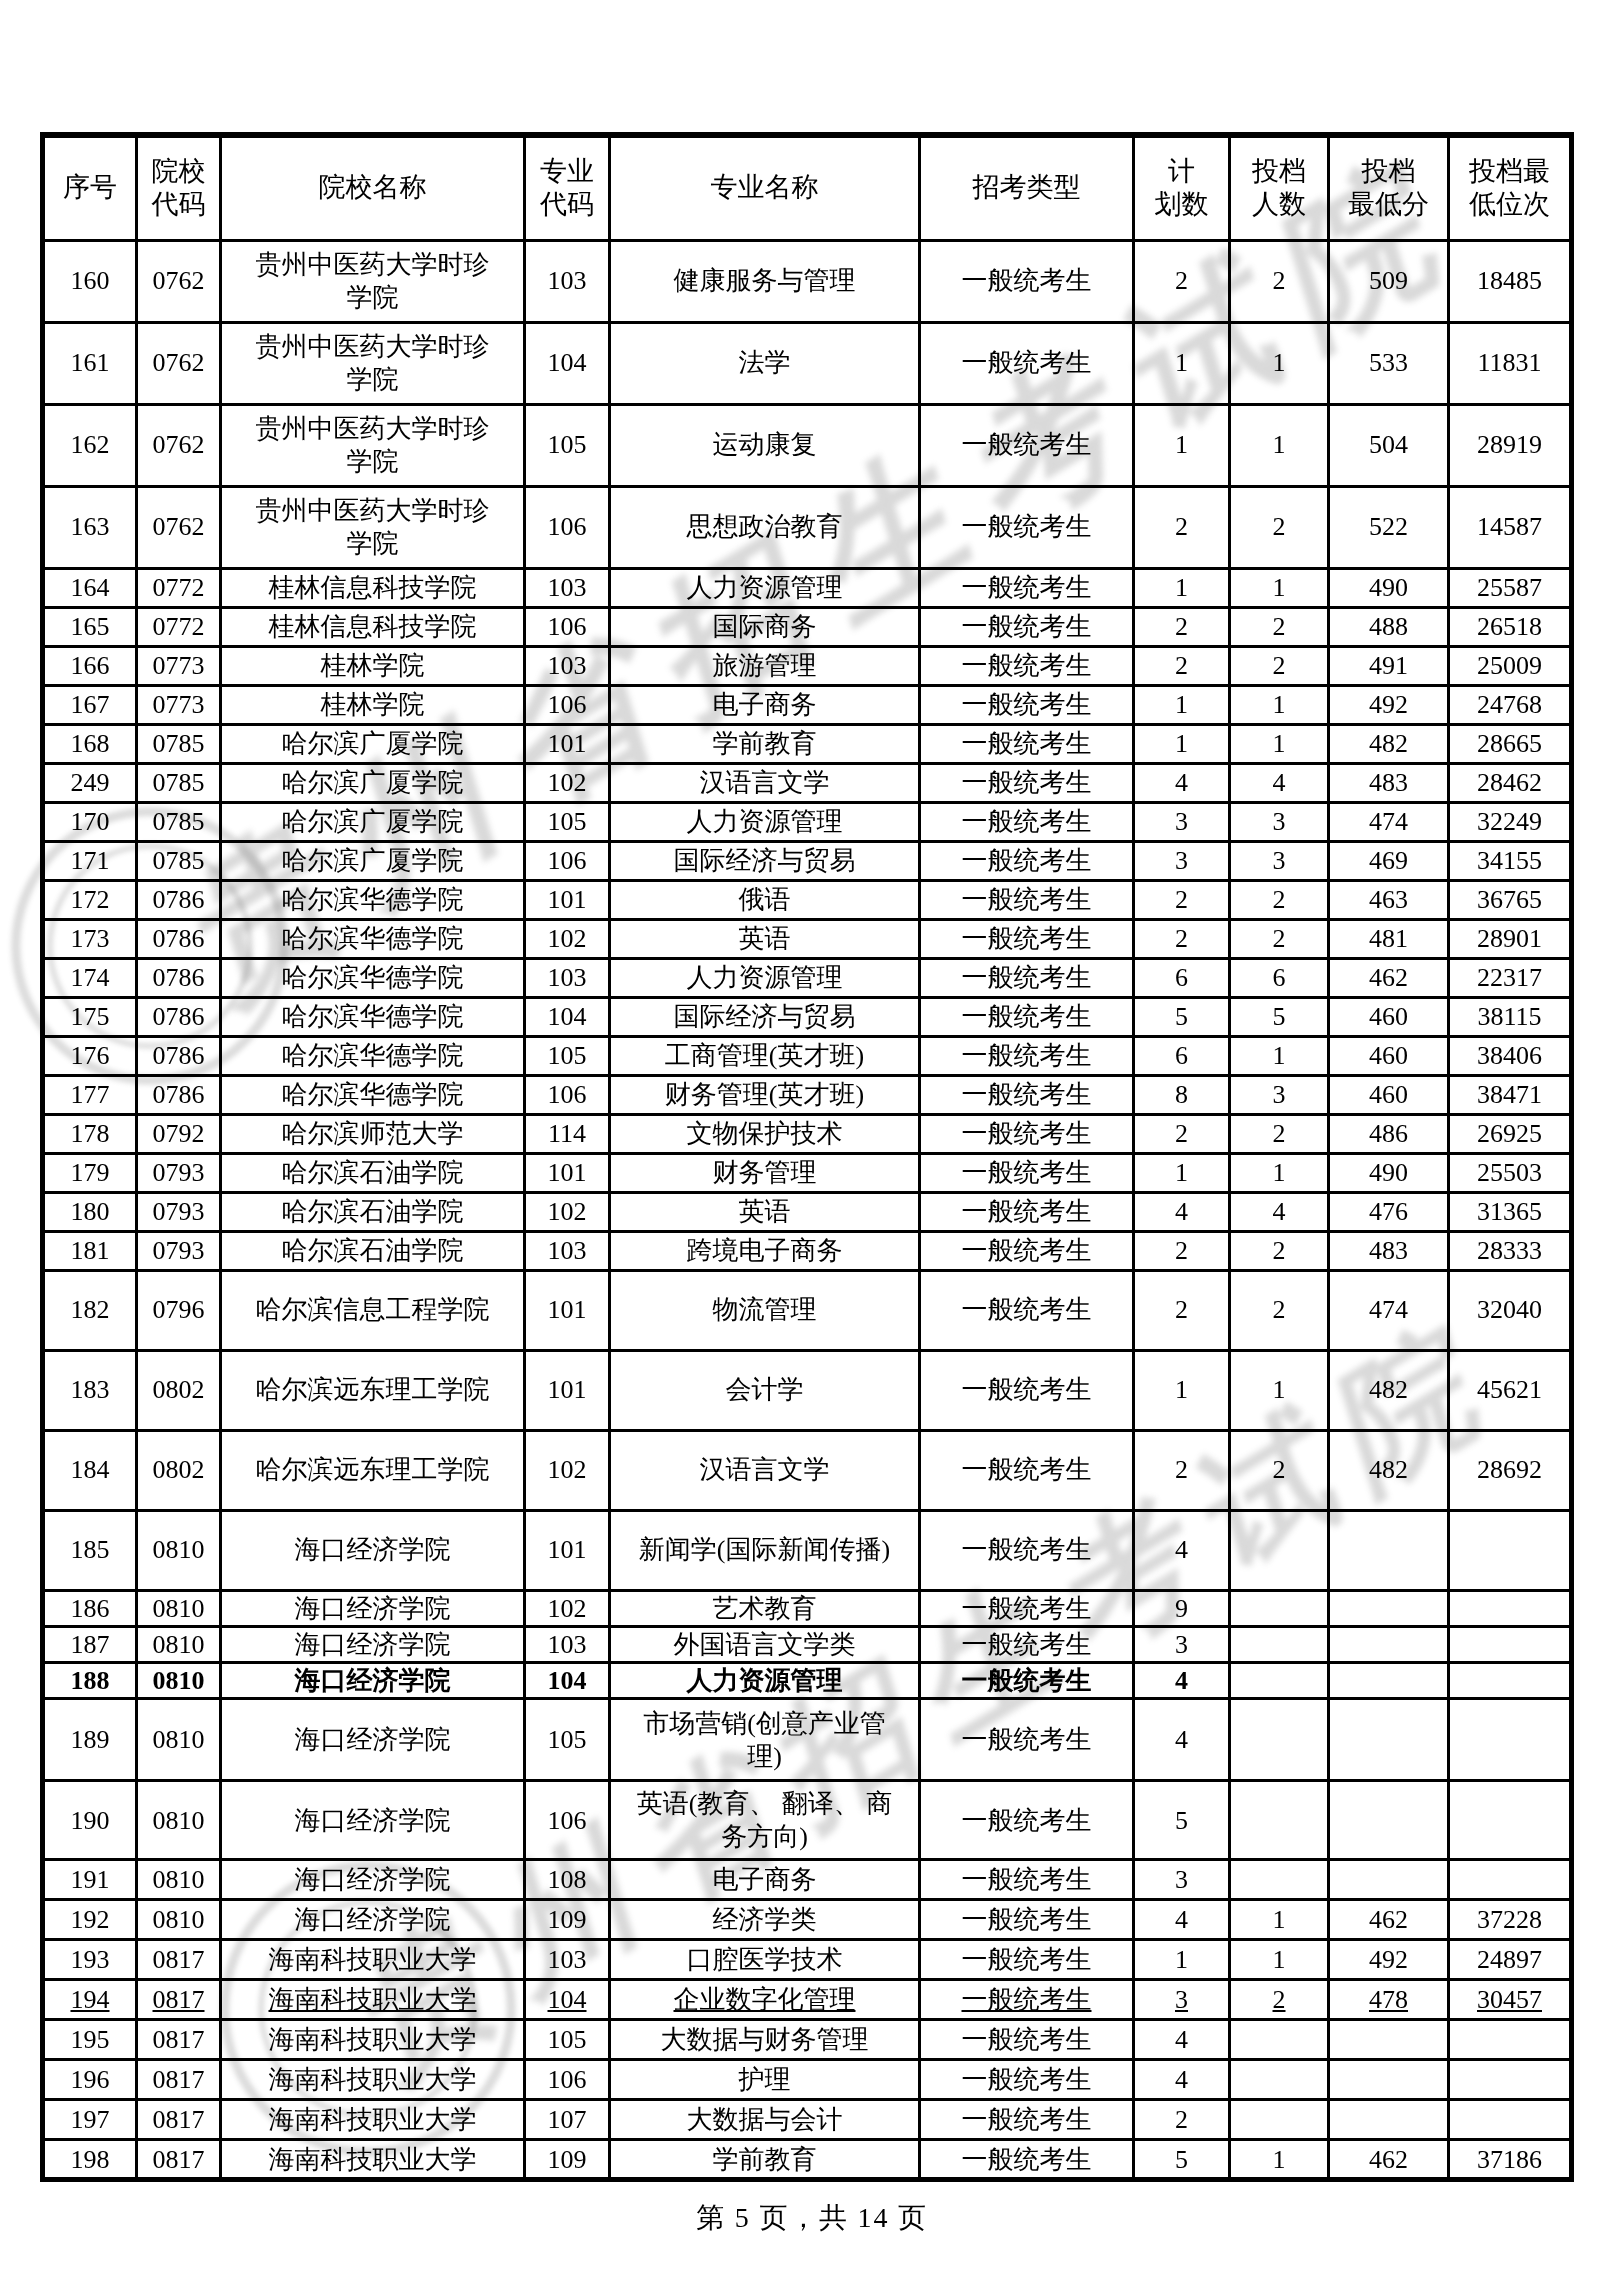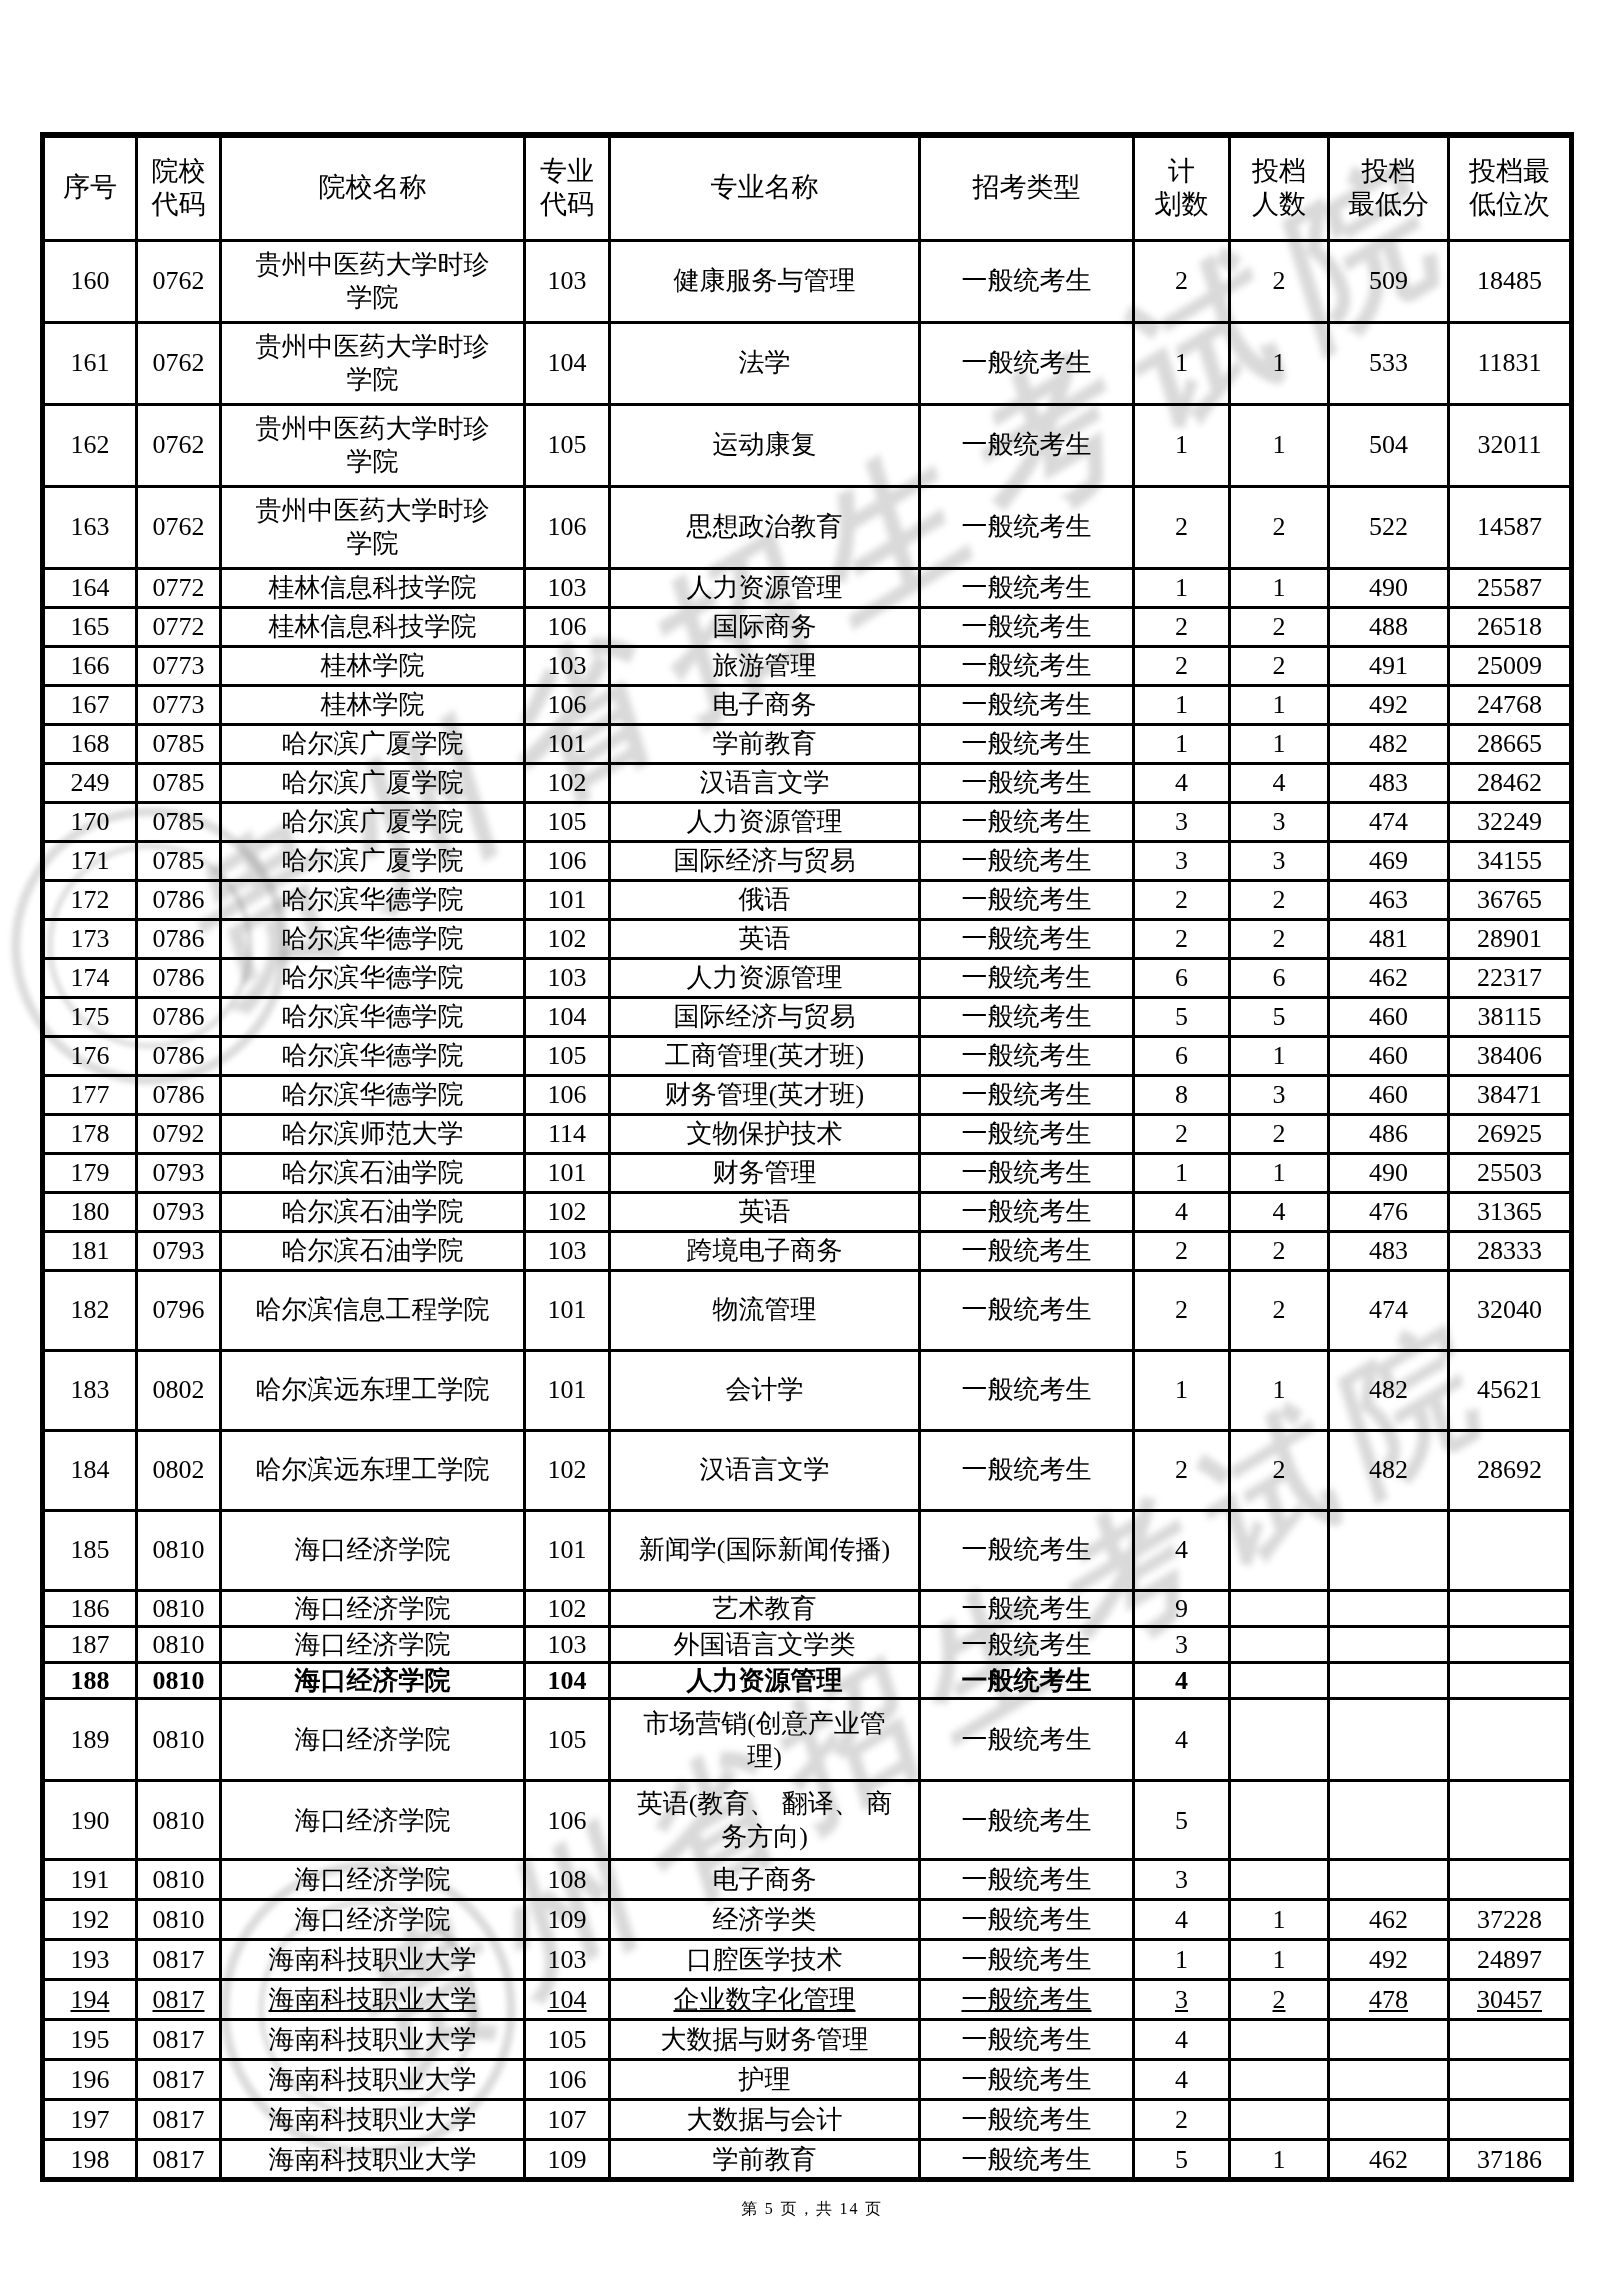--- a/index.html
+++ b/index.html
@@ -60,21 +60,21 @@
   }
   .adm td.col2{padding:0 25px;}
   .adm td.col4{padding:0 20.5px;}
   
   .footer{
     position:absolute;
     left:0;right:0;
     top:2199px;
     z-index:1;
     text-align:center;
-    font-size:16px;
+    font-size:28px;
     letter-spacing:1.8px;
   }
 </style>
 </head>
 <body>
 
 <div class="page">
 
   <div class="watermark-layer">
     <div class="wm-text wm-a">贵州省招生考试院</div>
@@ -150,21 +150,21 @@
         <tr style="height: 82px;">
           <td class="col0">162</td>
           <td class="col1">0762</td>
           <td class="col2">贵州中医药大学时珍学院</td>
           <td class="col3">105</td>
           <td class="col4">运动康复</td>
           <td class="col5">一般统考生</td>
           <td class="col6">1</td>
           <td class="col7">1</td>
           <td class="col8">504</td>
-          <td class="col9">32011</td>
+          <td class="col9">28919</td>
         </tr>
         <tr style="height: 82px;">
           <td class="col0">163</td>
           <td class="col1">0762</td>
           <td class="col2">贵州中医药大学时珍学院</td>
           <td class="col3">106</td>
           <td class="col4">思想政治教育</td>
           <td class="col5">一般统考生</td>
           <td class="col6">2</td>
           <td class="col7">2</td>

